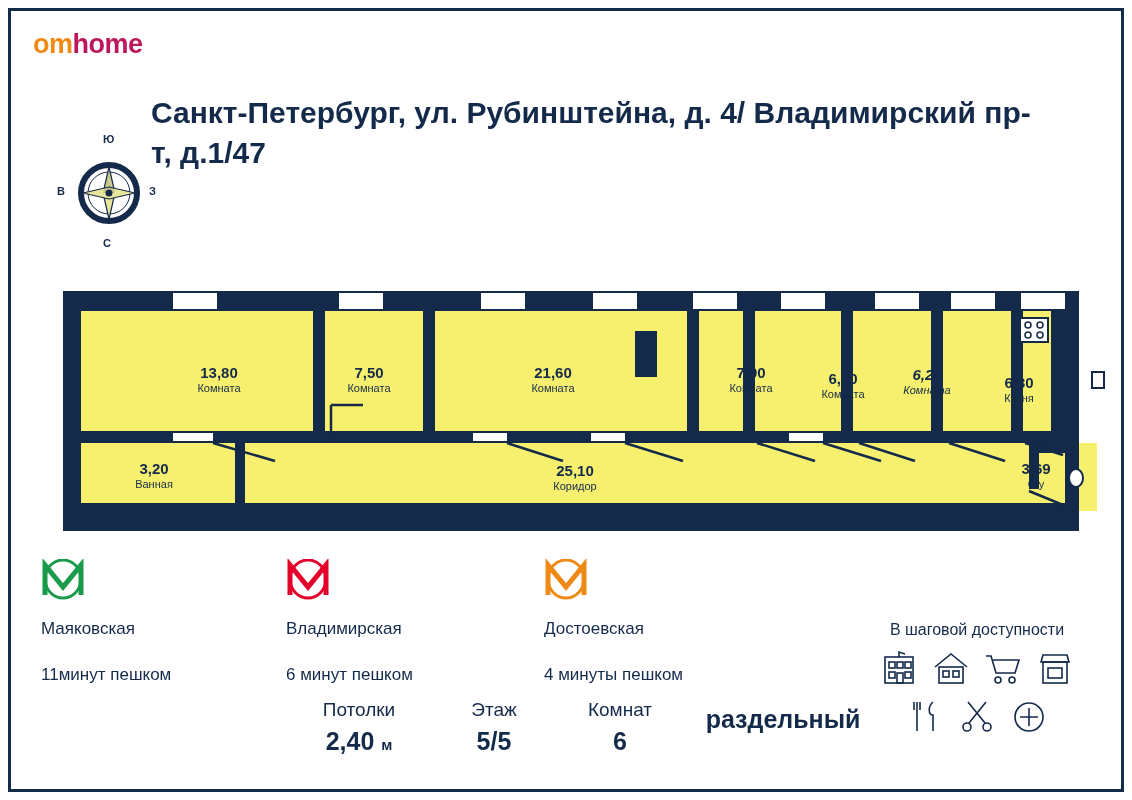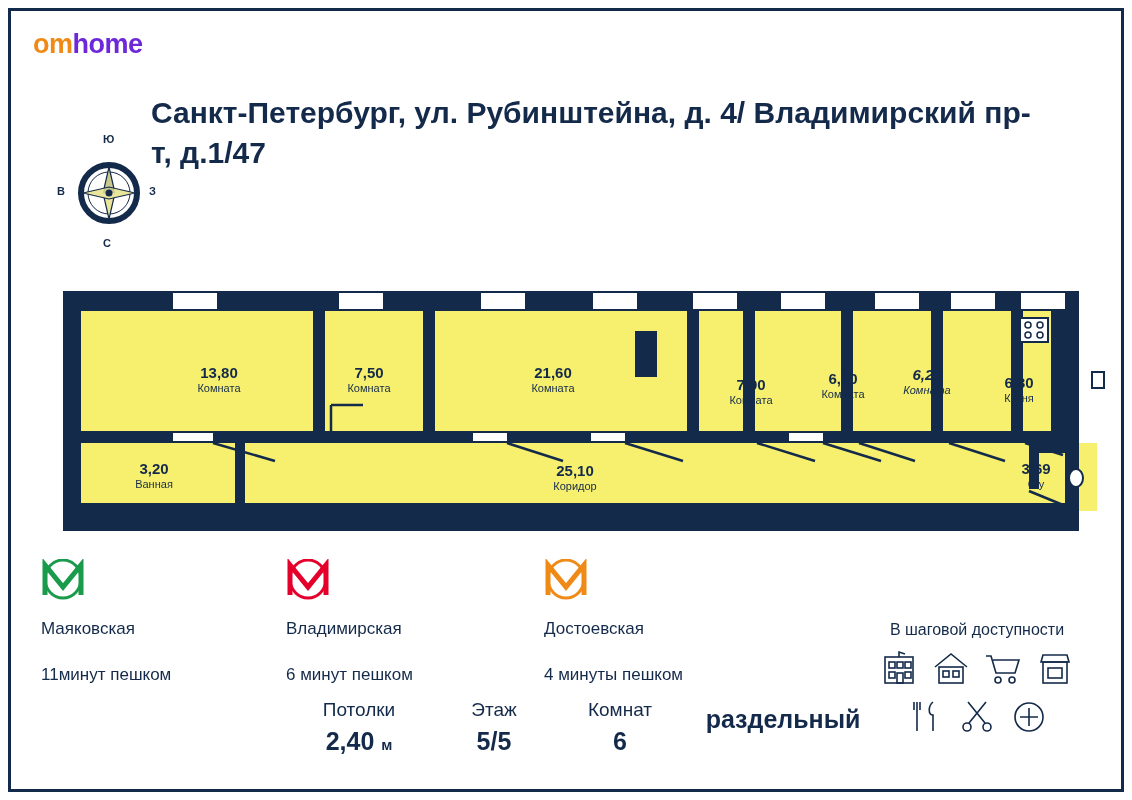--- a/index.html
+++ b/index.html
@@ -16,21 +16,21 @@
     left:8px; top:8px; right:8px; bottom:8px;
     border:3px solid #142a4a;
     background:#ffffff;
   }
   
   .logo {
     position:absolute; left:22px; top:18px;
     font-size:27px; font-weight:bold; letter-spacing:-0.5px;
   }
   .logo .om { color:#f08a16; }
-  .logo .home { color:#6d28d9; }
+  .logo .home { color:#be185d; }
 
   
   .title {
     position:absolute; left:140px; top:82px; width:900px;
     font-size:30px; font-weight:bold; color:#142a4a;
     line-height:1.32;
   }
 
   
   .compass { position:absolute; left:46px; top:122px; width:104px; height:120px; }
@@ -192,21 +192,21 @@
       <span class="nm">Комната</span>
     </div>
     <div class="lbl" style="left:252px;top:82px;width:108px;">
       <span class="area">7,50</span>
       <span class="nm">Комната</span>
     </div>
     <div class="lbl" style="left:430px;top:82px;width:120px;">
       <span class="area">21,60</span>
       <span class="nm">Комната</span>
     </div>
-    <div class="lbl" style="left:632px;top:82px;width:112px;margin-top:12px;">
+    <div class="lbl" style="left:632px;top:82px;width:112px;">
       <span class="area">7,90</span>
       <span class="nm">Комната</span>
     </div>
     <div class="lbl" style="left:728px;top:88px;width:104px;">
       <span class="area">6,70</span>
       <span class="nm">Комната</span>
     </div>
     <div class="lbl" style="left:812px;top:84px;width:104px;font-style:italic;">
       <span class="area">6,20</span>
       <span class="nm">Комната</span>

